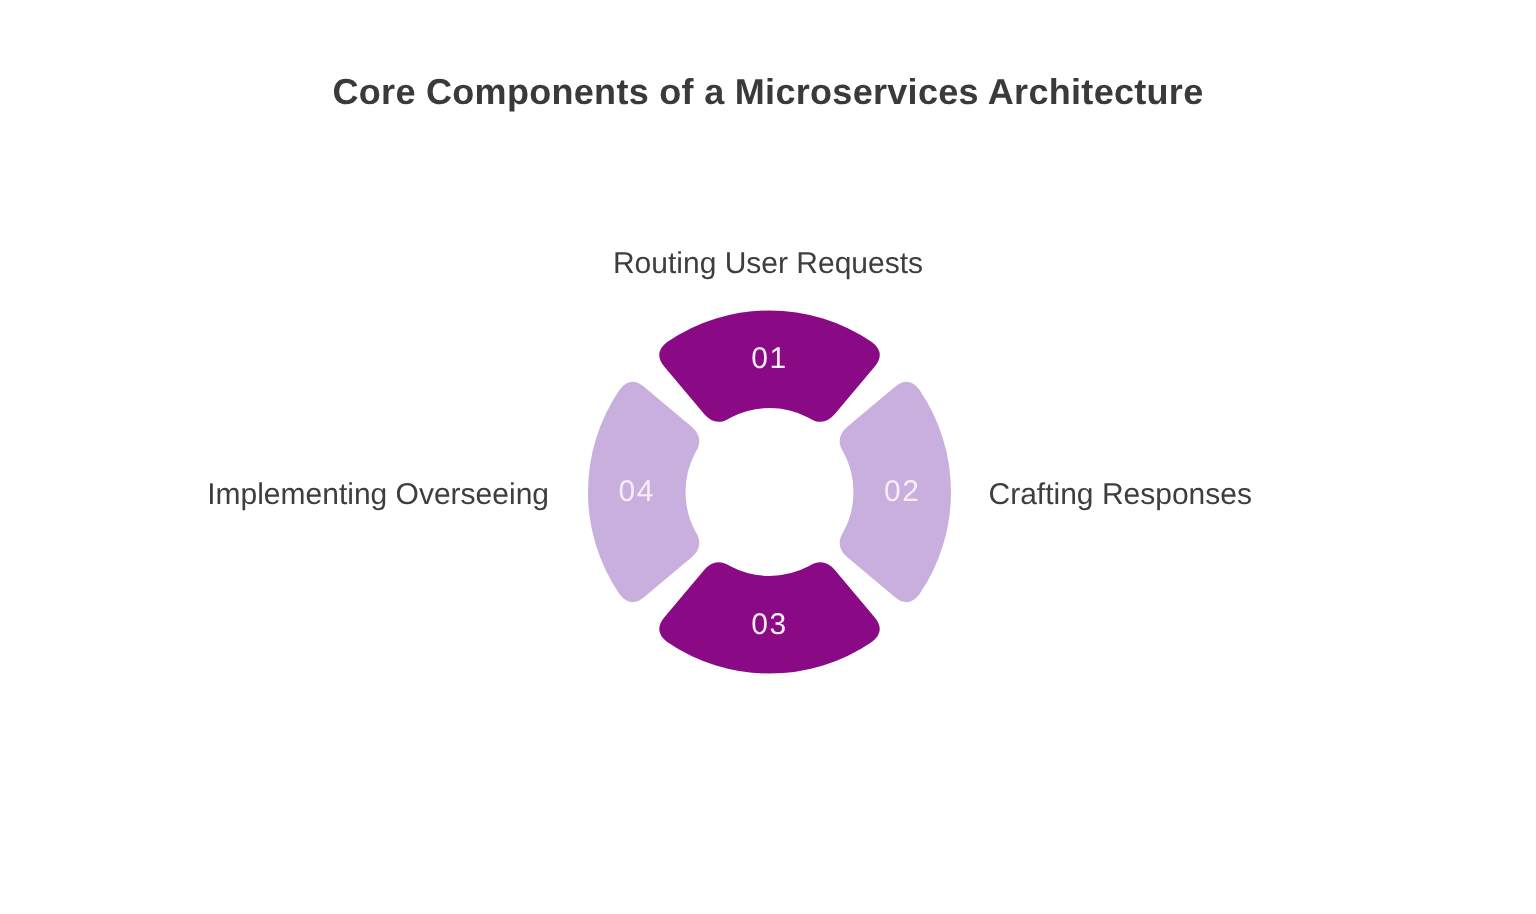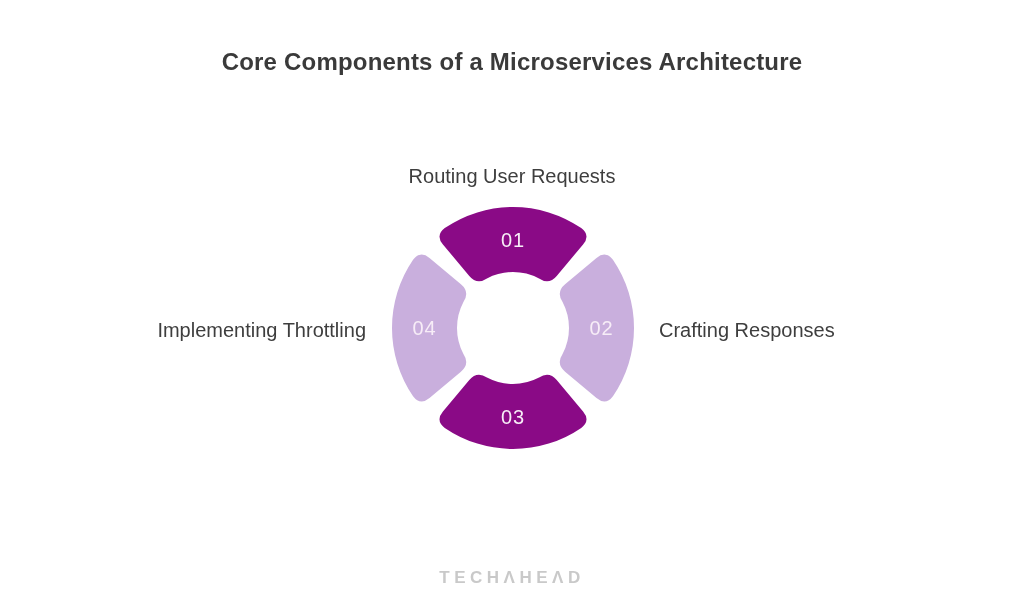--- a/index.html
+++ b/index.html
@@ -87,28 +87,27 @@
 
 <div class="canvas">
 
   <h1 class="page-title">Core Components of a Microservices Architecture</h1>
 
   <div class="seg-label top">Routing User Requests</div>
 
   <div class="seg-label right">Crafting Responses</div>
 
 
-  <div class="seg-label left">Implementing Throttling</div>
+  <div class="seg-label left">Implementing Overseeing</div>
 
   <svg class="donut-svg" id="donut-svg" viewBox="0 0 1024 609" aria-hidden="true">
       <path d="M 444.78 228.06 A 121 121 0 0 1 581.22 228.06 Q 590.78 235.31 583.06 244.50 L 556.71 275.91 Q 549.00 285.10 539.05 278.43 A 56 56 0 0 0 486.95 278.43 Q 477.00 285.10 469.29 275.91 L 442.94 244.50 Q 435.22 235.31 444.78 228.06 Z" fill="#8A0A86"></path>
       <text x="513.0" y="239.5" text-anchor="middle" dominant-baseline="central" fill="#F7EDF7">01</text>
       <path d="M 612.94 259.78 A 121 121 0 0 1 612.94 396.22 Q 605.69 405.78 596.50 398.06 L 565.09 371.71 Q 555.90 364.00 562.57 354.05 A 56 56 0 0 0 562.57 301.95 Q 555.90 292.00 565.09 284.29 L 596.50 257.94 Q 605.69 250.22 612.94 259.78 Z" fill="#C9AFDD"></path>
       <text x="601.5" y="328.0" text-anchor="middle" dominant-baseline="central" fill="#F7EDF7">02</text>
       <path d="M 581.22 427.94 A 121 121 0 0 1 444.78 427.94 Q 435.22 420.69 442.94 411.50 L 469.29 380.09 Q 477.00 370.90 486.95 377.57 A 56 56 0 0 0 539.05 377.57 Q 549.00 370.90 556.71 380.09 L 583.06 411.50 Q 590.78 420.69 581.22 427.94 Z" fill="#8A0A86"></path>
       <text x="513.0" y="416.5" text-anchor="middle" dominant-baseline="central" fill="#F7EDF7">03</text>
       <path d="M 413.06 396.22 A 121 121 0 0 1 413.06 259.78 Q 420.31 250.22 429.50 257.94 L 460.91 284.29 Q 470.10 292.00 463.43 301.95 A 56 56 0 0 0 463.43 354.05 Q 470.10 364.00 460.91 371.71 L 429.50 398.06 Q 420.31 405.78 413.06 396.22 Z" fill="#C9AFDD"></path>
       <text x="424.5" y="328.0" text-anchor="middle" dominant-baseline="central" fill="#F7EDF7">04</text>
     </svg>
 
-  <div class="brand-logo" style="color: rgb(201, 201, 201);">TECHΛHEΛD</div>
 
 </div>
 
 </body></html>

